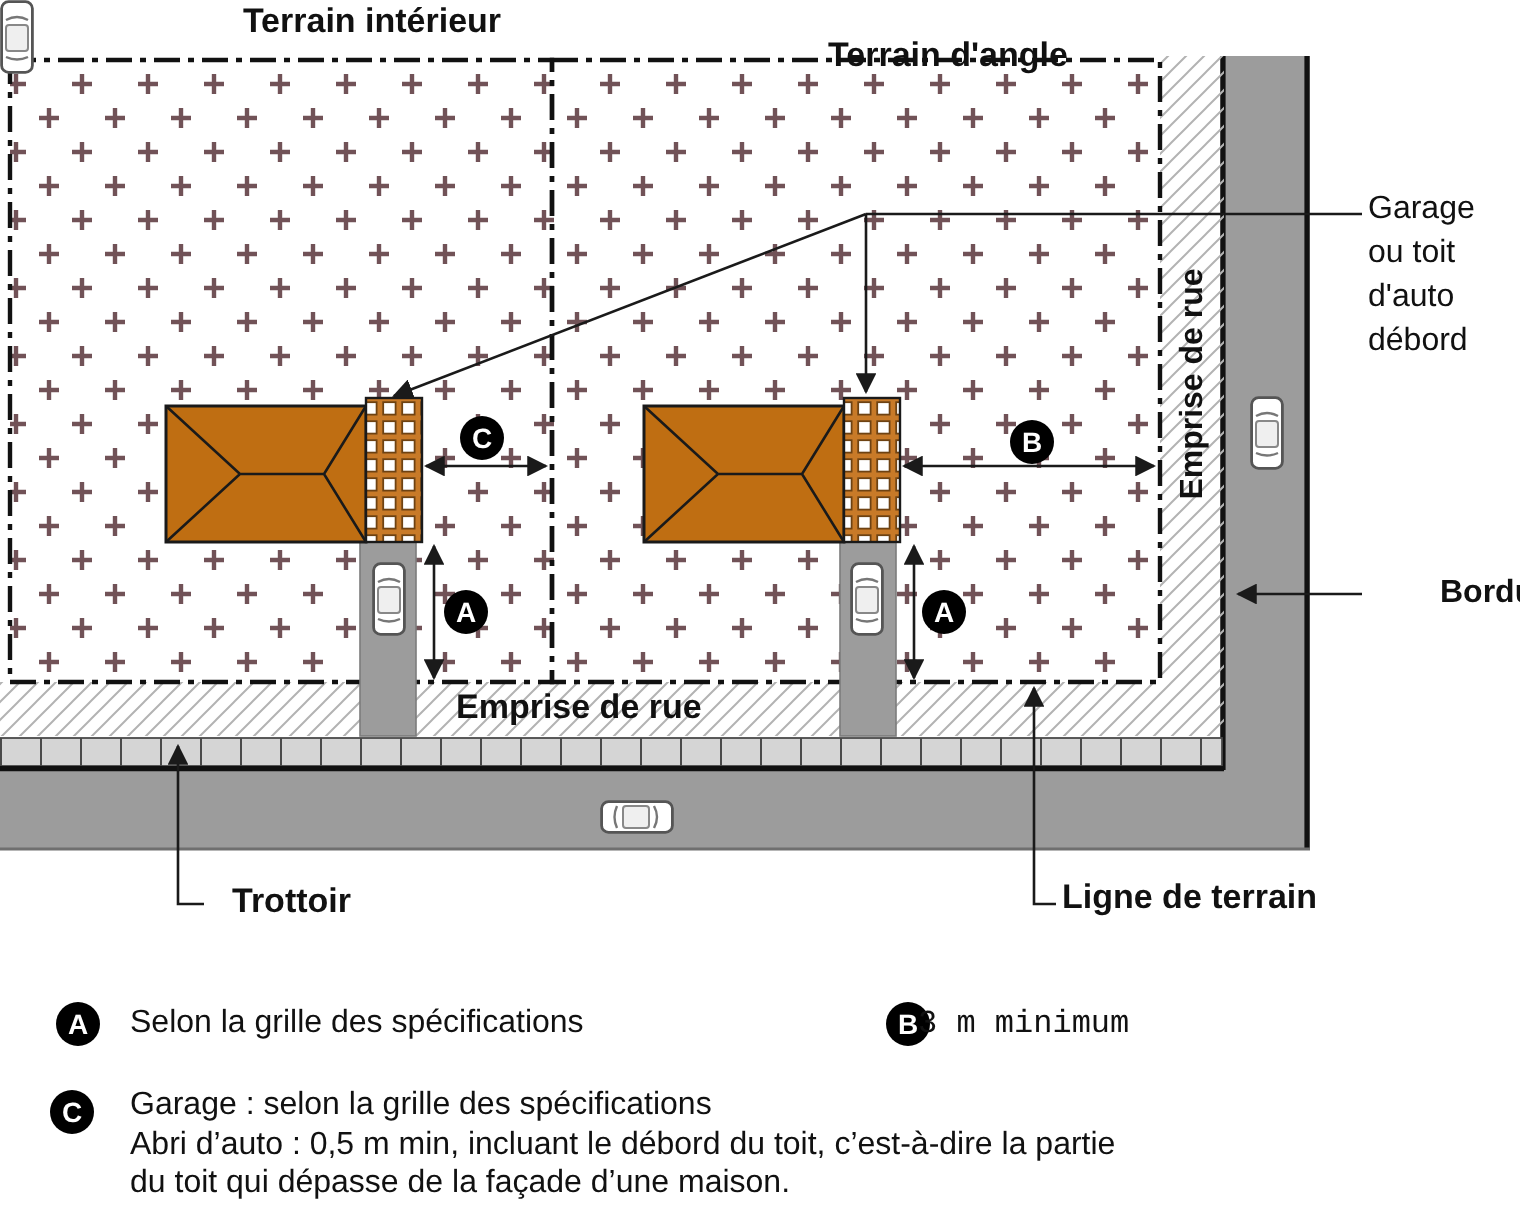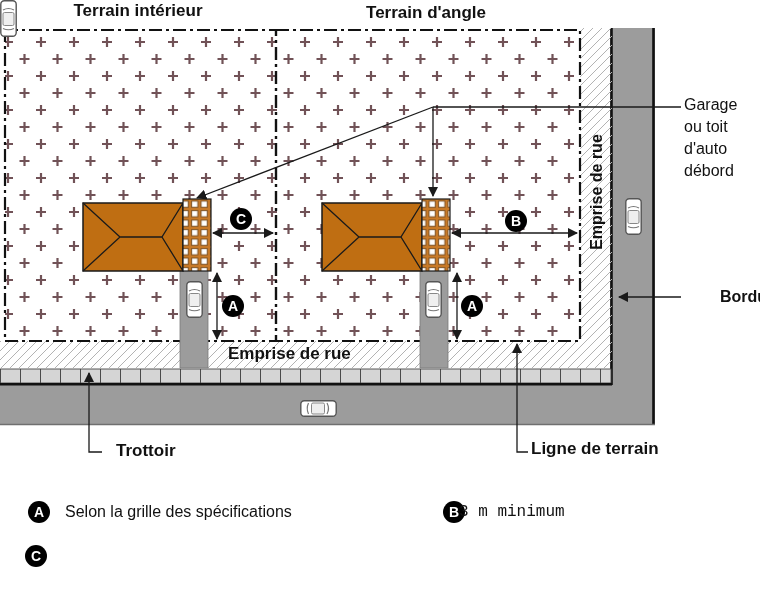--- a/index.html
+++ b/index.html
@@ -1,20 +1,20 @@
 <!DOCTYPE html>
 <html><head>
 <meta charset="utf-8">
 <style>
   html,body{margin:0;padding:0;background:#fff;}
   .canvas{position:relative;width:760px;height:607px;background:#fff;overflow:hidden;
           font-family:"Liberation Sans",sans-serif;color:#1a1a1a;}
   svg{position:absolute;left:0;top:0;}
   .lbl{position:absolute;white-space:nowrap;color:#111;}
-  .title{font-weight:bold;font-size:17px;transform:translateX(-50%);}
+  .title{font-weight:bold;font-size:17px;transform:translateX(-50%);margin-left:48px;}
   .callout{font-weight:normal;font-size:16px;line-height:22px;}
   .bold16{font-weight:bold;font-size:16px;}
   .bold17{font-weight:bold;font-size:17px;}
   .vtext{transform:translate(-50%,-50%) rotate(-90deg);font-weight:bold;font-size:16px;}
   .badge{position:absolute;width:22px;height:22px;border-radius:50%;background:#000;color:#fff;
          font-weight:bold;font-size:14px;line-height:22px;text-align:center;}
   .legend-text{position:absolute;font-size:16px;color:#111;white-space:nowrap;}
   .legend-multi{position:absolute;font-size:16px;line-height:19.5px;color:#111;white-space:nowrap;}
 </style>
 </head>
@@ -110,21 +110,21 @@
 
     <g stroke="#1a1a1a" stroke-width="1.3">
       <line x1="213" y1="233" x2="273" y2="233" marker-start="url(#arr)" marker-end="url(#arr)"></line>
       <line x1="452" y1="233" x2="577" y2="233" marker-start="url(#arr)" marker-end="url(#arr)"></line>
       <line x1="217" y1="273" x2="217" y2="339" marker-start="url(#arr)" marker-end="url(#arr)"></line>
       <line x1="457" y1="273" x2="457" y2="339" marker-start="url(#arr)" marker-end="url(#arr)"></line>
     </g>
   </svg>
 
   <div class="lbl title" style="left:138px;top:1px;">Terrain intérieur</div>
-  <div class="lbl title" style="left:426px;top:3px;">Terrain d'angle</div>
+  <div class="lbl title" style="left:426px;top:18px;">Terrain d'angle</div>
 
   <div class="lbl callout" style="left:684px;top:94px;">
     <div>Garage</div>
     <div>ou toit</div>
     <div>d'auto</div>
     <div>débord</div>
   </div>
 
   <div class="lbl bold16" style="left:720px;top:288px;">Bordure</div>
   <div class="lbl vtext" style="left:597px;top:192px;">Emprise de rue</div>
@@ -137,14 +137,19 @@
   <div class="badge" style="left:222px;top:295px;">A</div>
   <div class="badge" style="left:461px;top:295px;">A</div>
 
   <div class="badge" style="left:28px;top:501px;">A</div>
   <div class="legend-text" style="left:65px;top:503px;text-align:right;">Selon la grille des spécifications</div>
 
   <div class="badge" style="left:443px;top:501px;">B</div>
   <div class="legend-text" style="left:459px;top:503px;font-family:Liberation Mono, monospace;">3 m minimum</div>
 
   <div class="badge" style="left:25px;top:545px;">C</div>
+  <div class="legend-multi" style="left:65px;top:543px;">
+    <div>Garage : selon la grille des spécifications</div>
+    <div>Abri d’auto : 0,5 m min, incluant le débord du toit, c’est-à-dire la partie</div>
+    <div>du toit qui dépasse de la façade d’une maison.</div>
+  </div>
 
 </div>
 
 </body></html>

